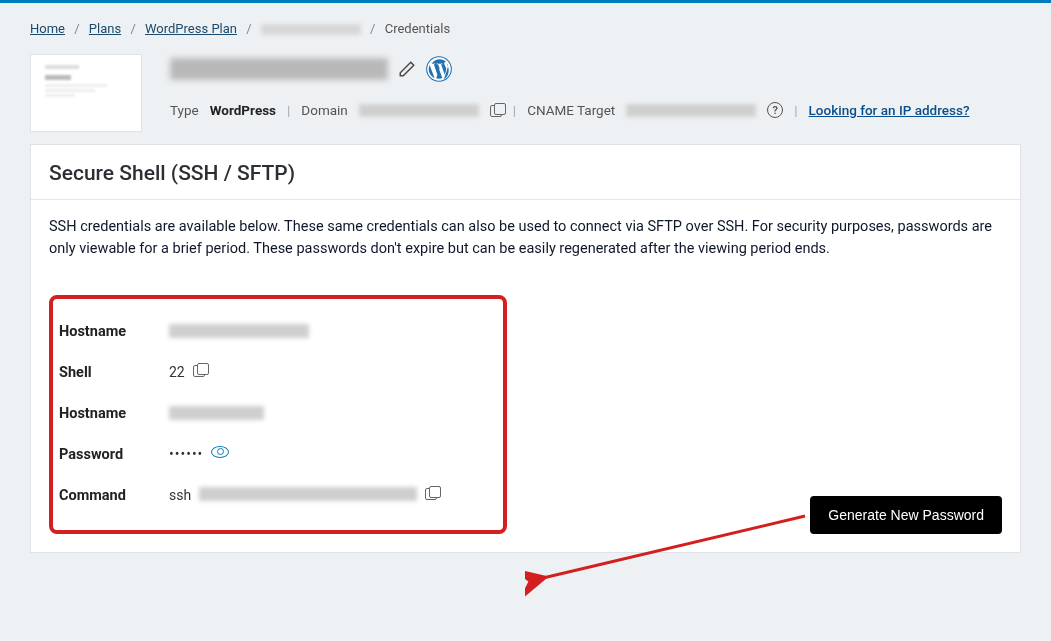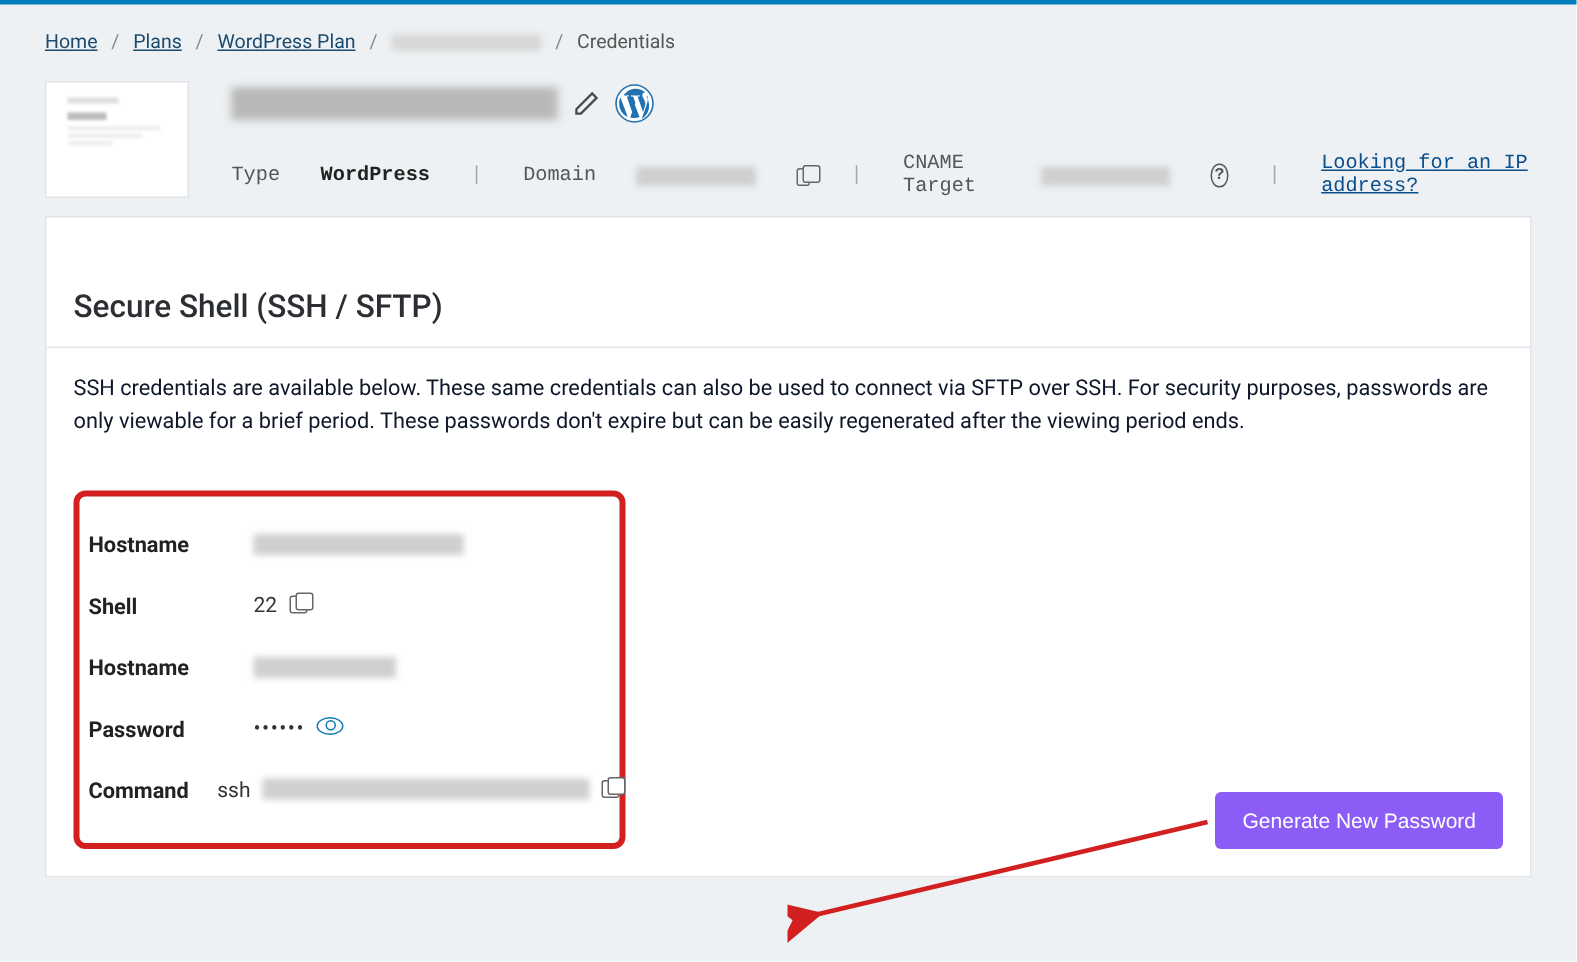--- a/index.html
+++ b/index.html
@@ -65,24 +65,23 @@
     width:18px;height:18px;
     display:inline-flex;align-items:center;justify-content:center;
   }
   .wp-logo {
     width: 26px;
     height: 26px;
   }
   .meta-line {
     display: flex;
     align-items: center;
-    gap: 27px;
+    gap: 11px;
     font-size: 13.5px;
     color: #444;
-    font-family: Liberation Mono, monospace;
   }
   .meta-line .label { color: #555; font-weight: 400; }
   .meta-line .val-bold { color: #222; font-weight: 700; }
   .meta-sep { color: #aaa; }
   .meta-line .blur-sm {
     display: inline-block;
     width: 120px; height: 13px;
     background: #cfcfcf;
     filter: blur(2px);
     vertical-align: middle;
@@ -135,38 +134,37 @@
     margin-top: 12px;
   }
   .panel-header {
     padding: 16px 18px 14px 18px;
     border-bottom: 1px solid #e2e5e9;
   }
   .panel-title {
     font-size: 21px;
     color: #2b2f33;
     font-weight: 500;
-    margin-top: 32px;
   }
   .panel-body {
     padding: 16px 18px 18px 18px;
     position: relative;
   }
   .panel-desc {
     font-size: 14.5px;
     color: #0f172a;
     line-height: 1.55;
     margin-bottom: 34px;
   }
 
   .cred-box {
     border: 4px solid #d22020;
     border-radius: 8px;
-    padding: 12px 0 14px 6px;
-    width: 368px;
+    padding: 12px 17px 14px 6px;
+    width: 458px;
     position: relative;
   }
   .cred-row {
     display: flex;
     align-items: center;
     padding: 12px 0 12px 0;
   }
   .cred-label {
     width: 110px;
     font-weight: 700;
@@ -205,21 +203,21 @@
     position: absolute;
     left: 494px;
     top: 308px;
     pointer-events:none;
   }
 
   .gen-btn {
     position: absolute;
     right: 18px;
     bottom: 18px;
-    background: #8b5cf6;
+    background: #000000;
     color: #fff;
     font-size: 14px;
     font-weight: 500;
     padding: 11px 18px;
     border: none;
     border-radius: 4px;
     cursor: pointer;
   }
 </style>
 </head>

